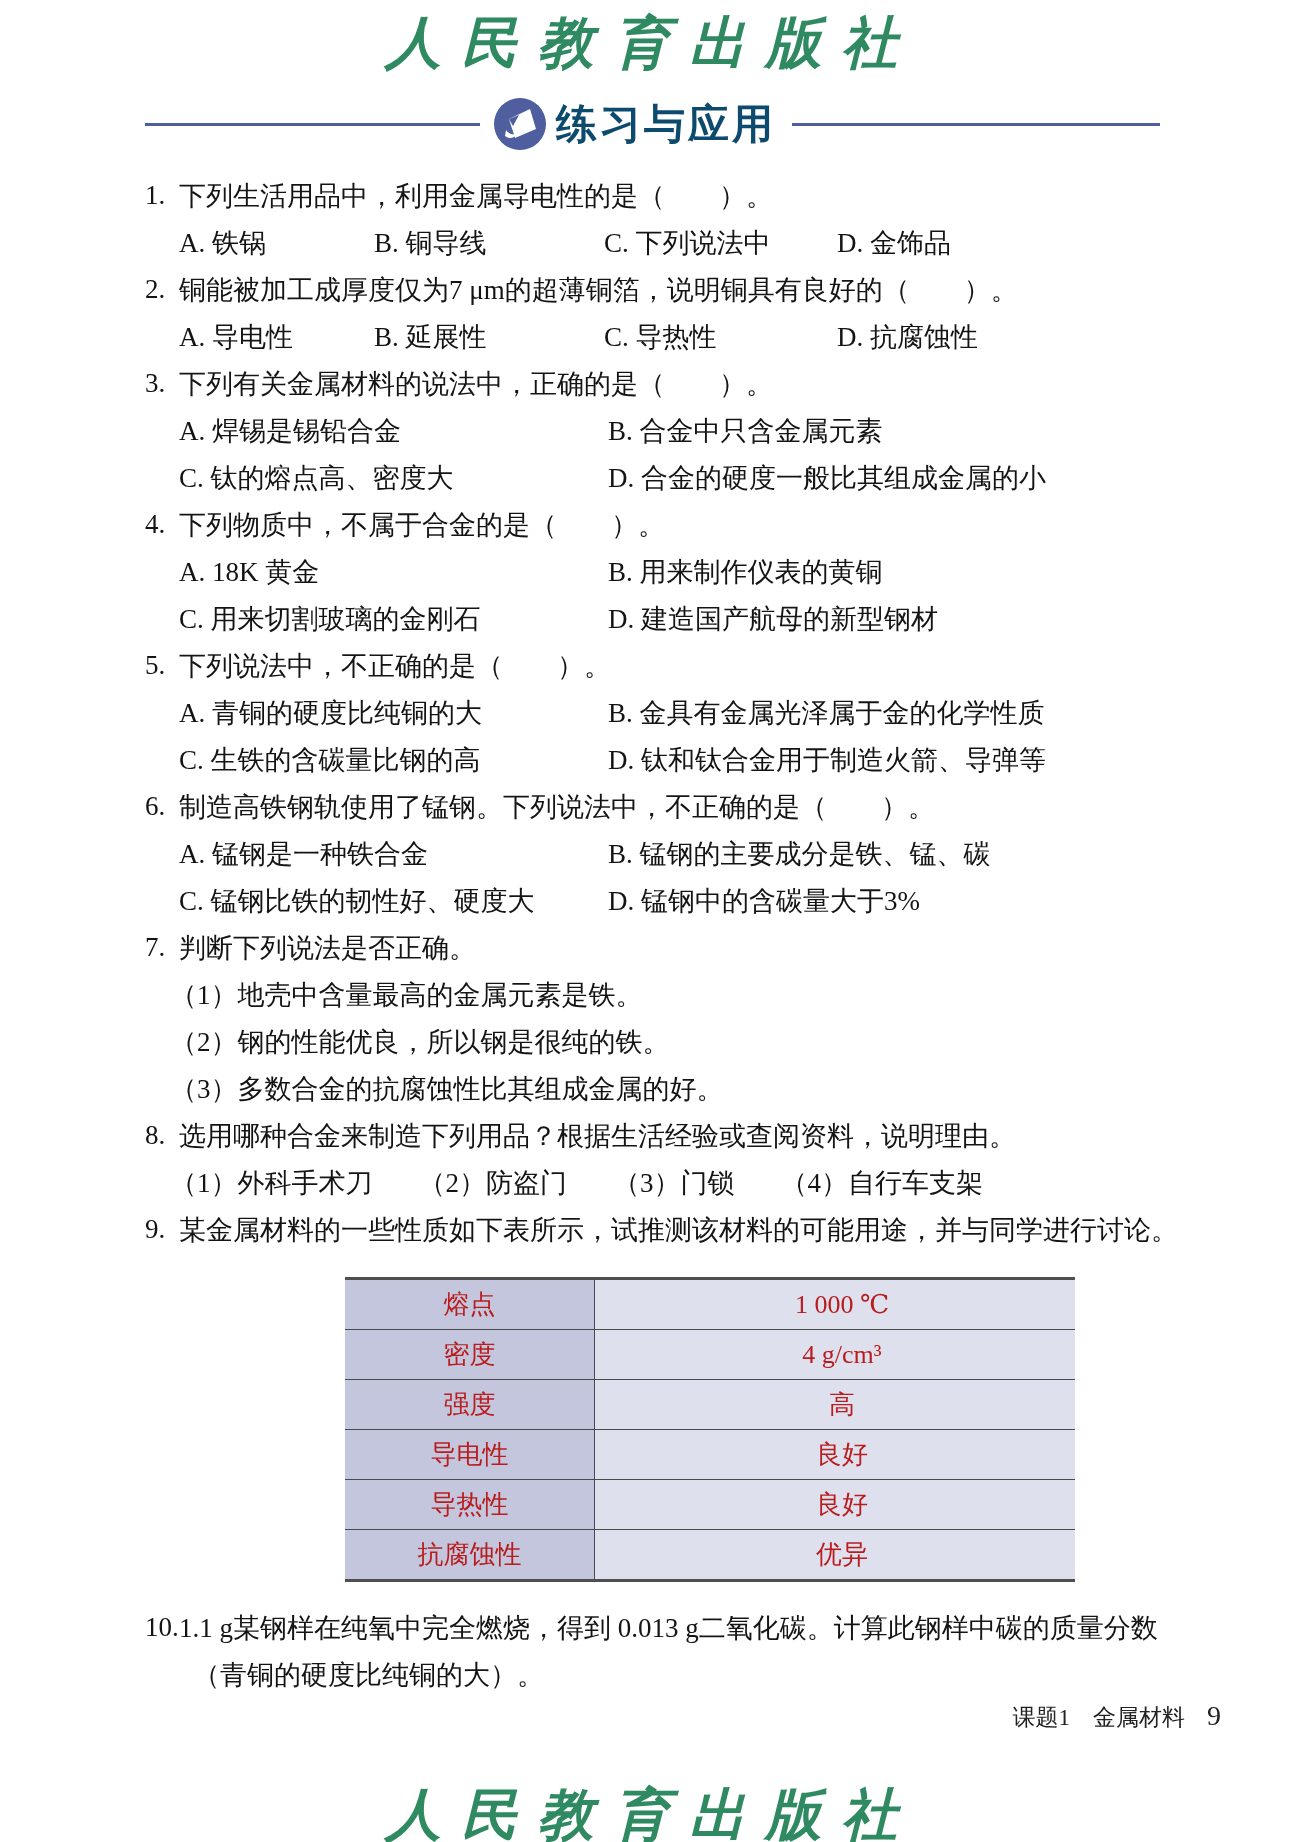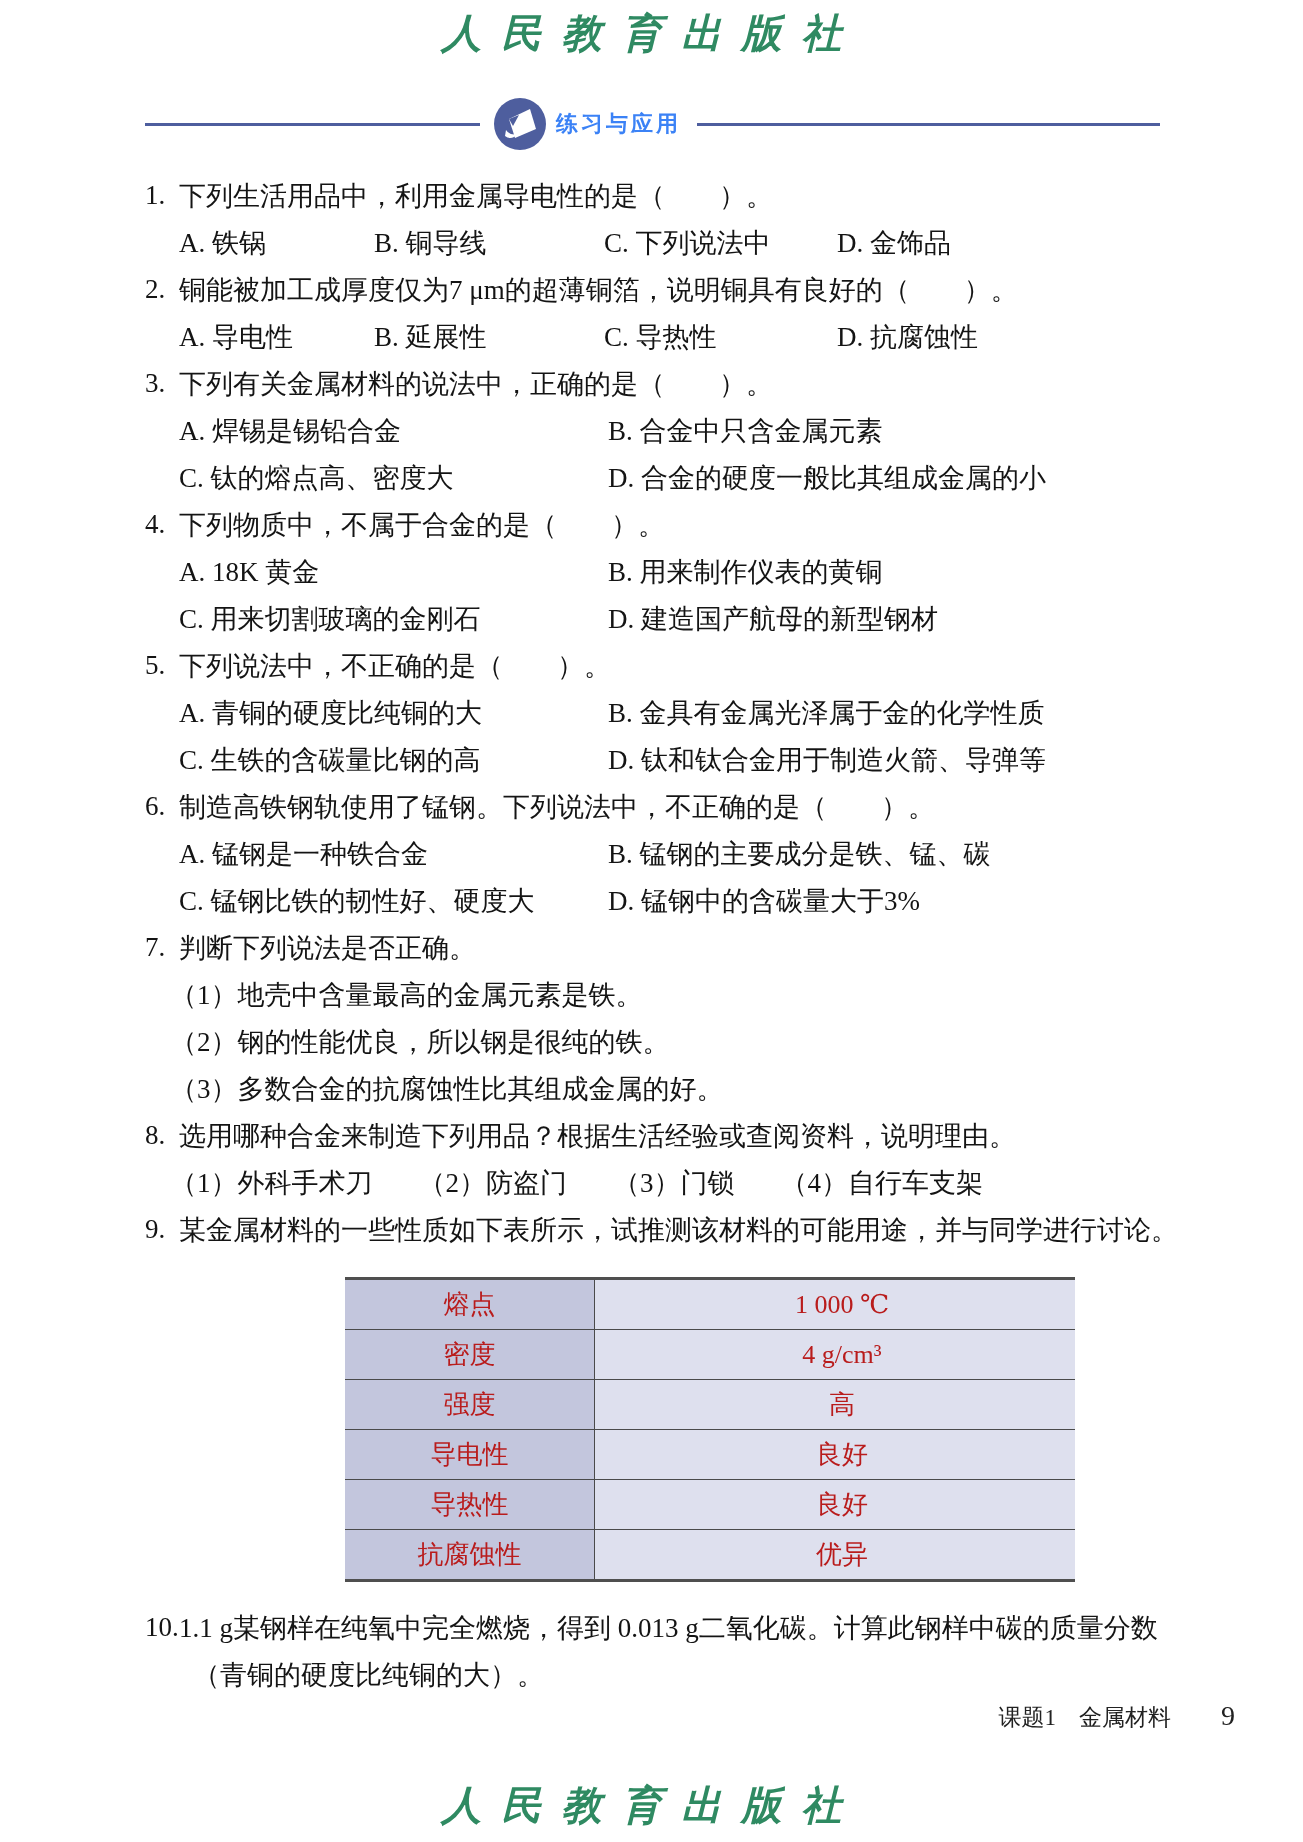--- a/index.html
+++ b/index.html
@@ -3,36 +3,36 @@
 <meta charset="utf-8">
 <style>
   html,body { margin:0; padding:0; }
   body {
     width:1303px; height:1842px; background:#ffffff; position:relative;
     font-family:"Liberation Serif","DejaVu Serif",serif; color:#141414;
     overflow:hidden;
   }
   .logo {
     position:absolute; left:0; width:100%; text-align:center;
-    color:#2f8a62; font-size:40px; font-weight:bold; font-style:italic;
+    color:#2f8a62; font-size:56px; font-weight:bold; font-style:italic;
     letter-spacing:20px; white-space:nowrap;
   }
   .logo-top { top:6px; }
   .logo-bottom { top:1778px; }
 
   .header {
     position:absolute; top:98px; left:145px; width:1015px; height:52px;
     display:flex; align-items:center;
   }
   .rule { height:3px; background:#4e5e9e; }
   .rule-left { width:335px; }
   .rule-right { flex:1; }
   .hicon { width:52px; height:52px; margin-left:14px; flex:0 0 auto; }
   .htitle {
-    color:#3b82f6; font-weight:bold; font-size:22px; letter-spacing:3px;
+    color:#0c4a6e; font-weight:bold; font-size:41px; letter-spacing:3px;
     font-family:"Liberation Sans","DejaVu Sans",sans-serif;
     margin:0 16px 0 10px; white-space:nowrap;
   }
 
   .content { position:absolute; top:172px; left:145px; width:1020px; font-size:27px; }
   .line { height:47px; display:flex; align-items:center; white-space:nowrap; }
   .qnum { min-width:34px; }
   .opts { padding-left:34px; }
   .grid4 { display:grid; grid-template-columns:195px 230px 233px auto; align-items:center; }
   .grid2 { display:grid; grid-template-columns:429px auto; align-items:center; }
@@ -44,22 +44,22 @@
     margin:24px 0 22px 200px; width:730px;
     border-top:3px solid #4f4f4f; border-bottom:3px solid #4f4f4f;
   }
   .trow { display:grid; grid-template-columns:250px 480px; height:49px; border-bottom:1px solid #4a4a4a; }
   .trow:last-child { border-bottom:none; }
   .tcell { display:flex; align-items:center; justify-content:center; font-size:26px; color:#b91c1c; }
   .tprop { background:#c3c6dd; border-right:1px solid #4a4a4a; }
   .tval  { background:#dee0ee;padding-left:14px; }
 
   .footer {
-    position:absolute; top:1700px; right:68px;
-    display:flex; align-items:baseline; gap:50px; white-space:nowrap;justify-content:center;
+    position:absolute; top:1700px; right:82px;
+    display:flex; align-items:baseline; gap:22px; white-space:nowrap;justify-content:center;
   }
   .footer-label { font-size:23px; color:#222; }
   .footer-page  { font-size:28px; color:#222; }
 </style>
 </head>
 <body>
 
 <div class="logo logo-top">人民教育出版社</div>
 
 <div class="header">

